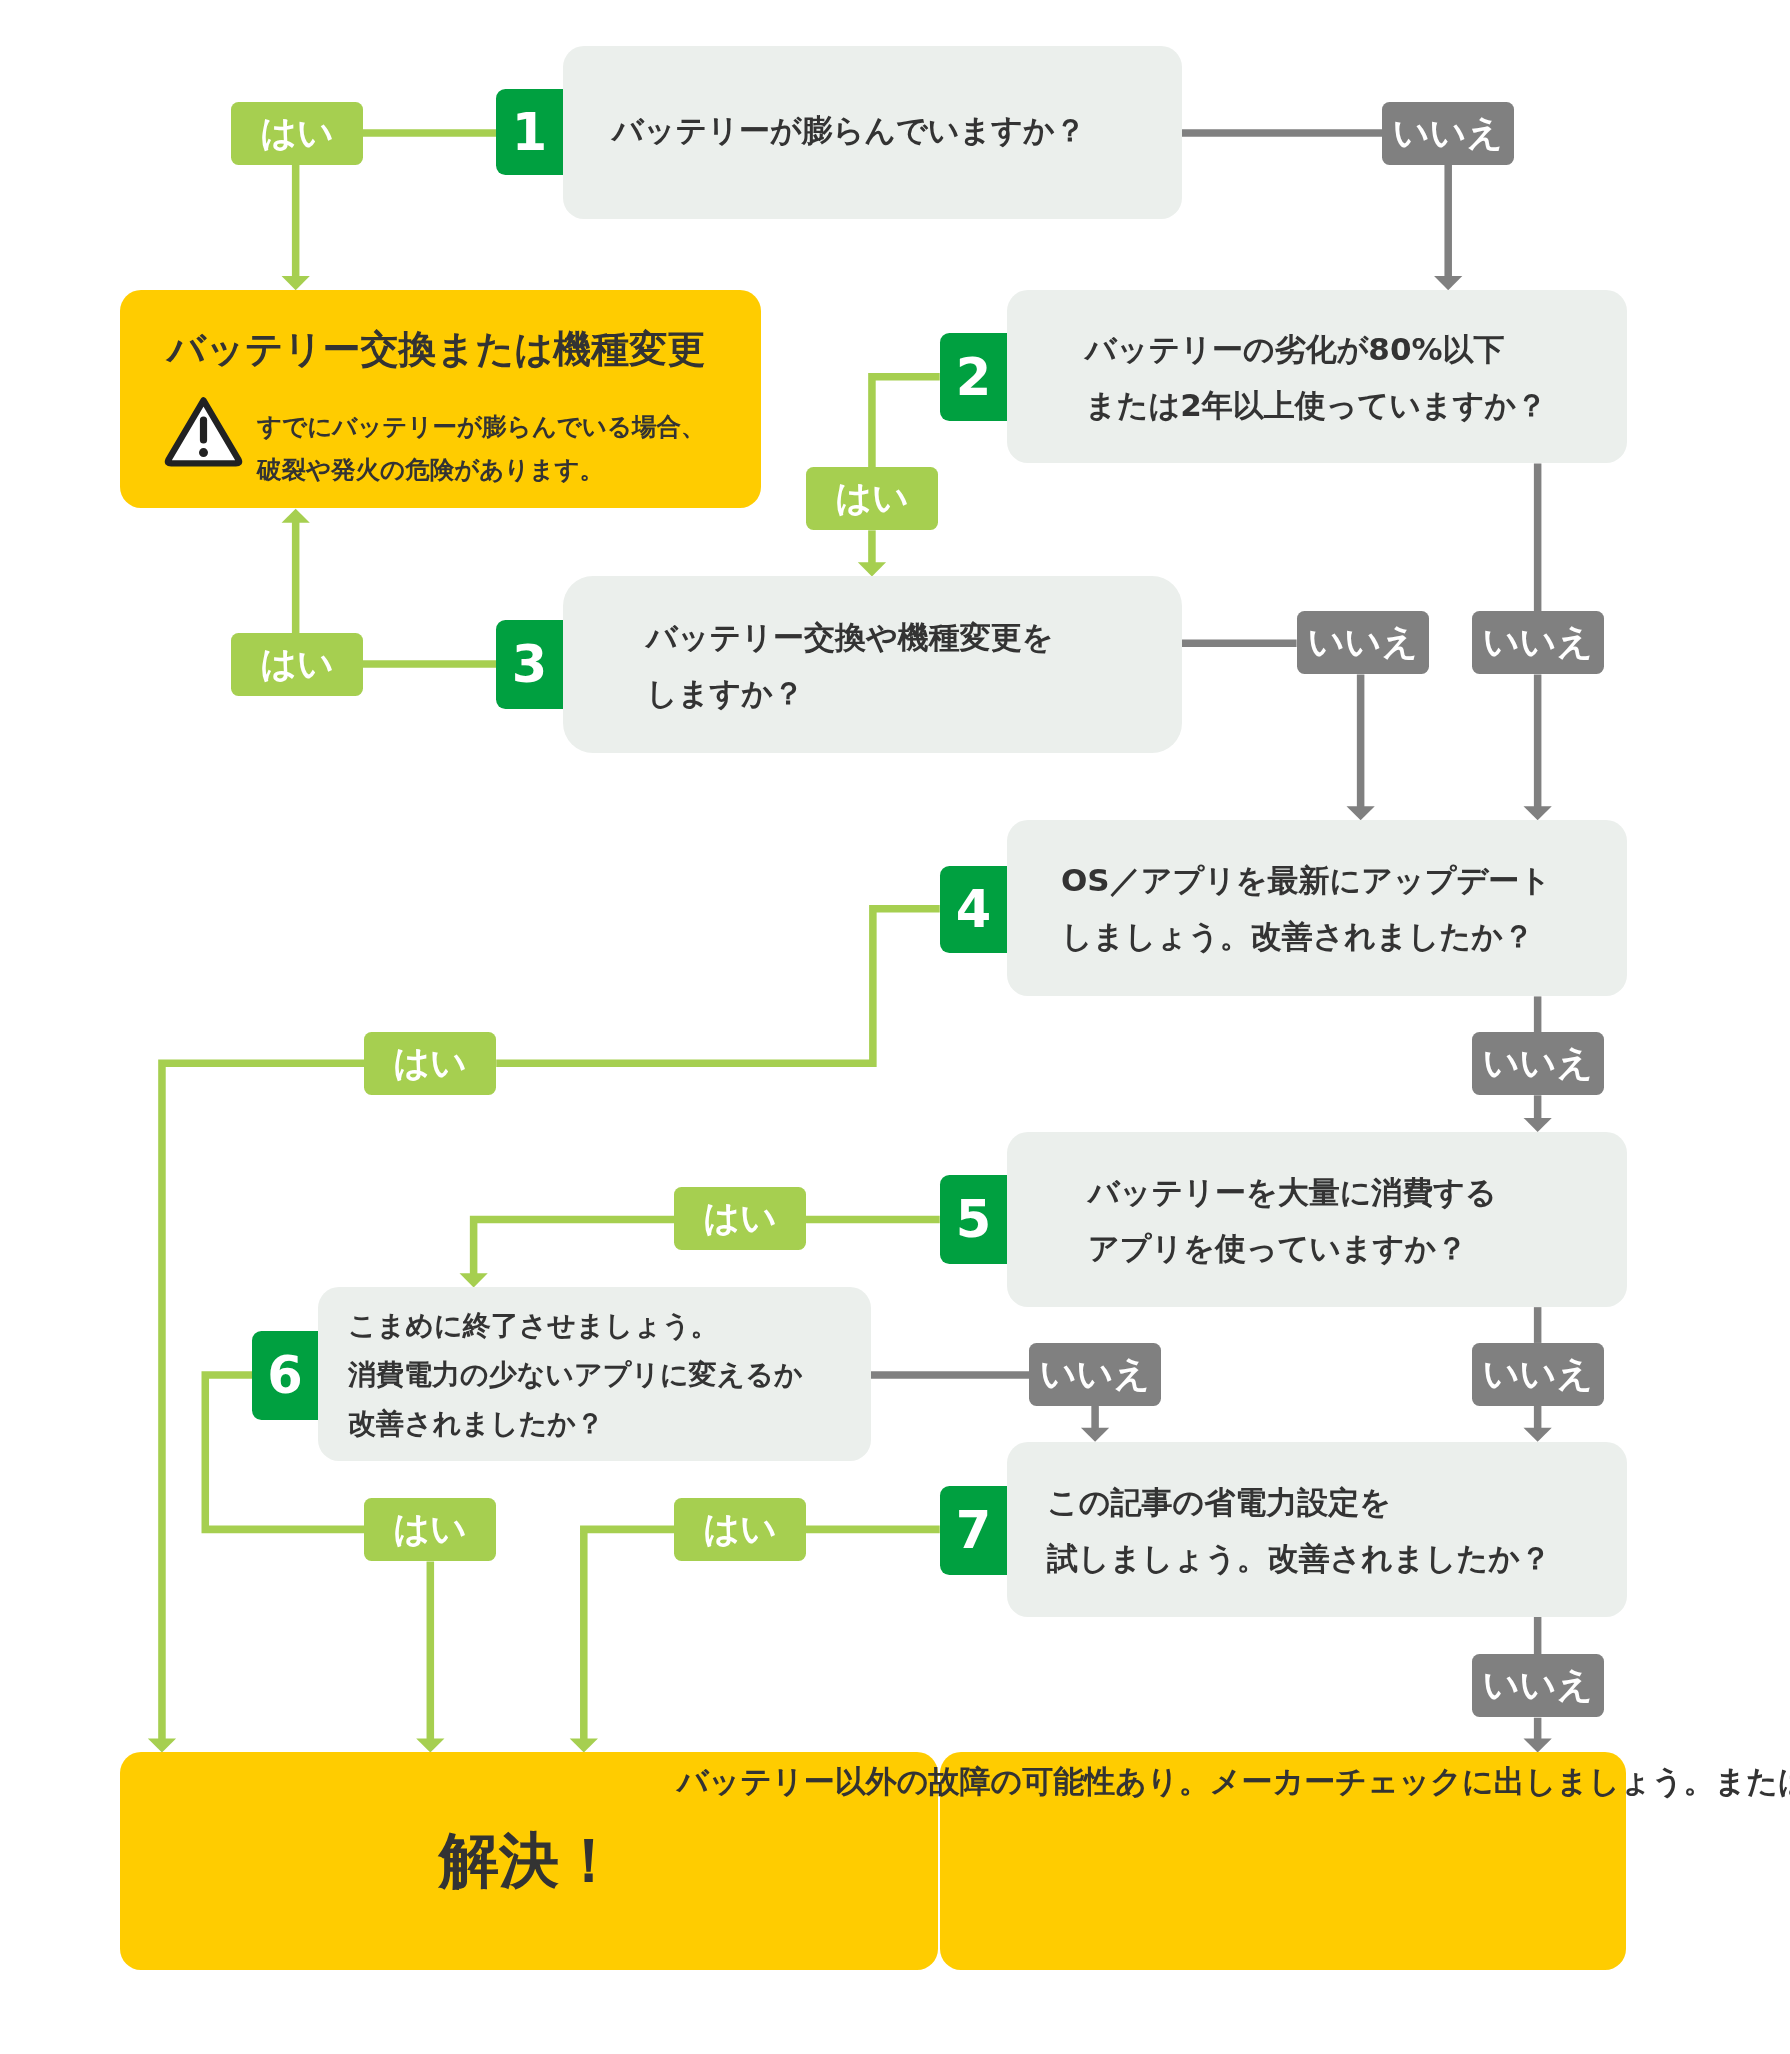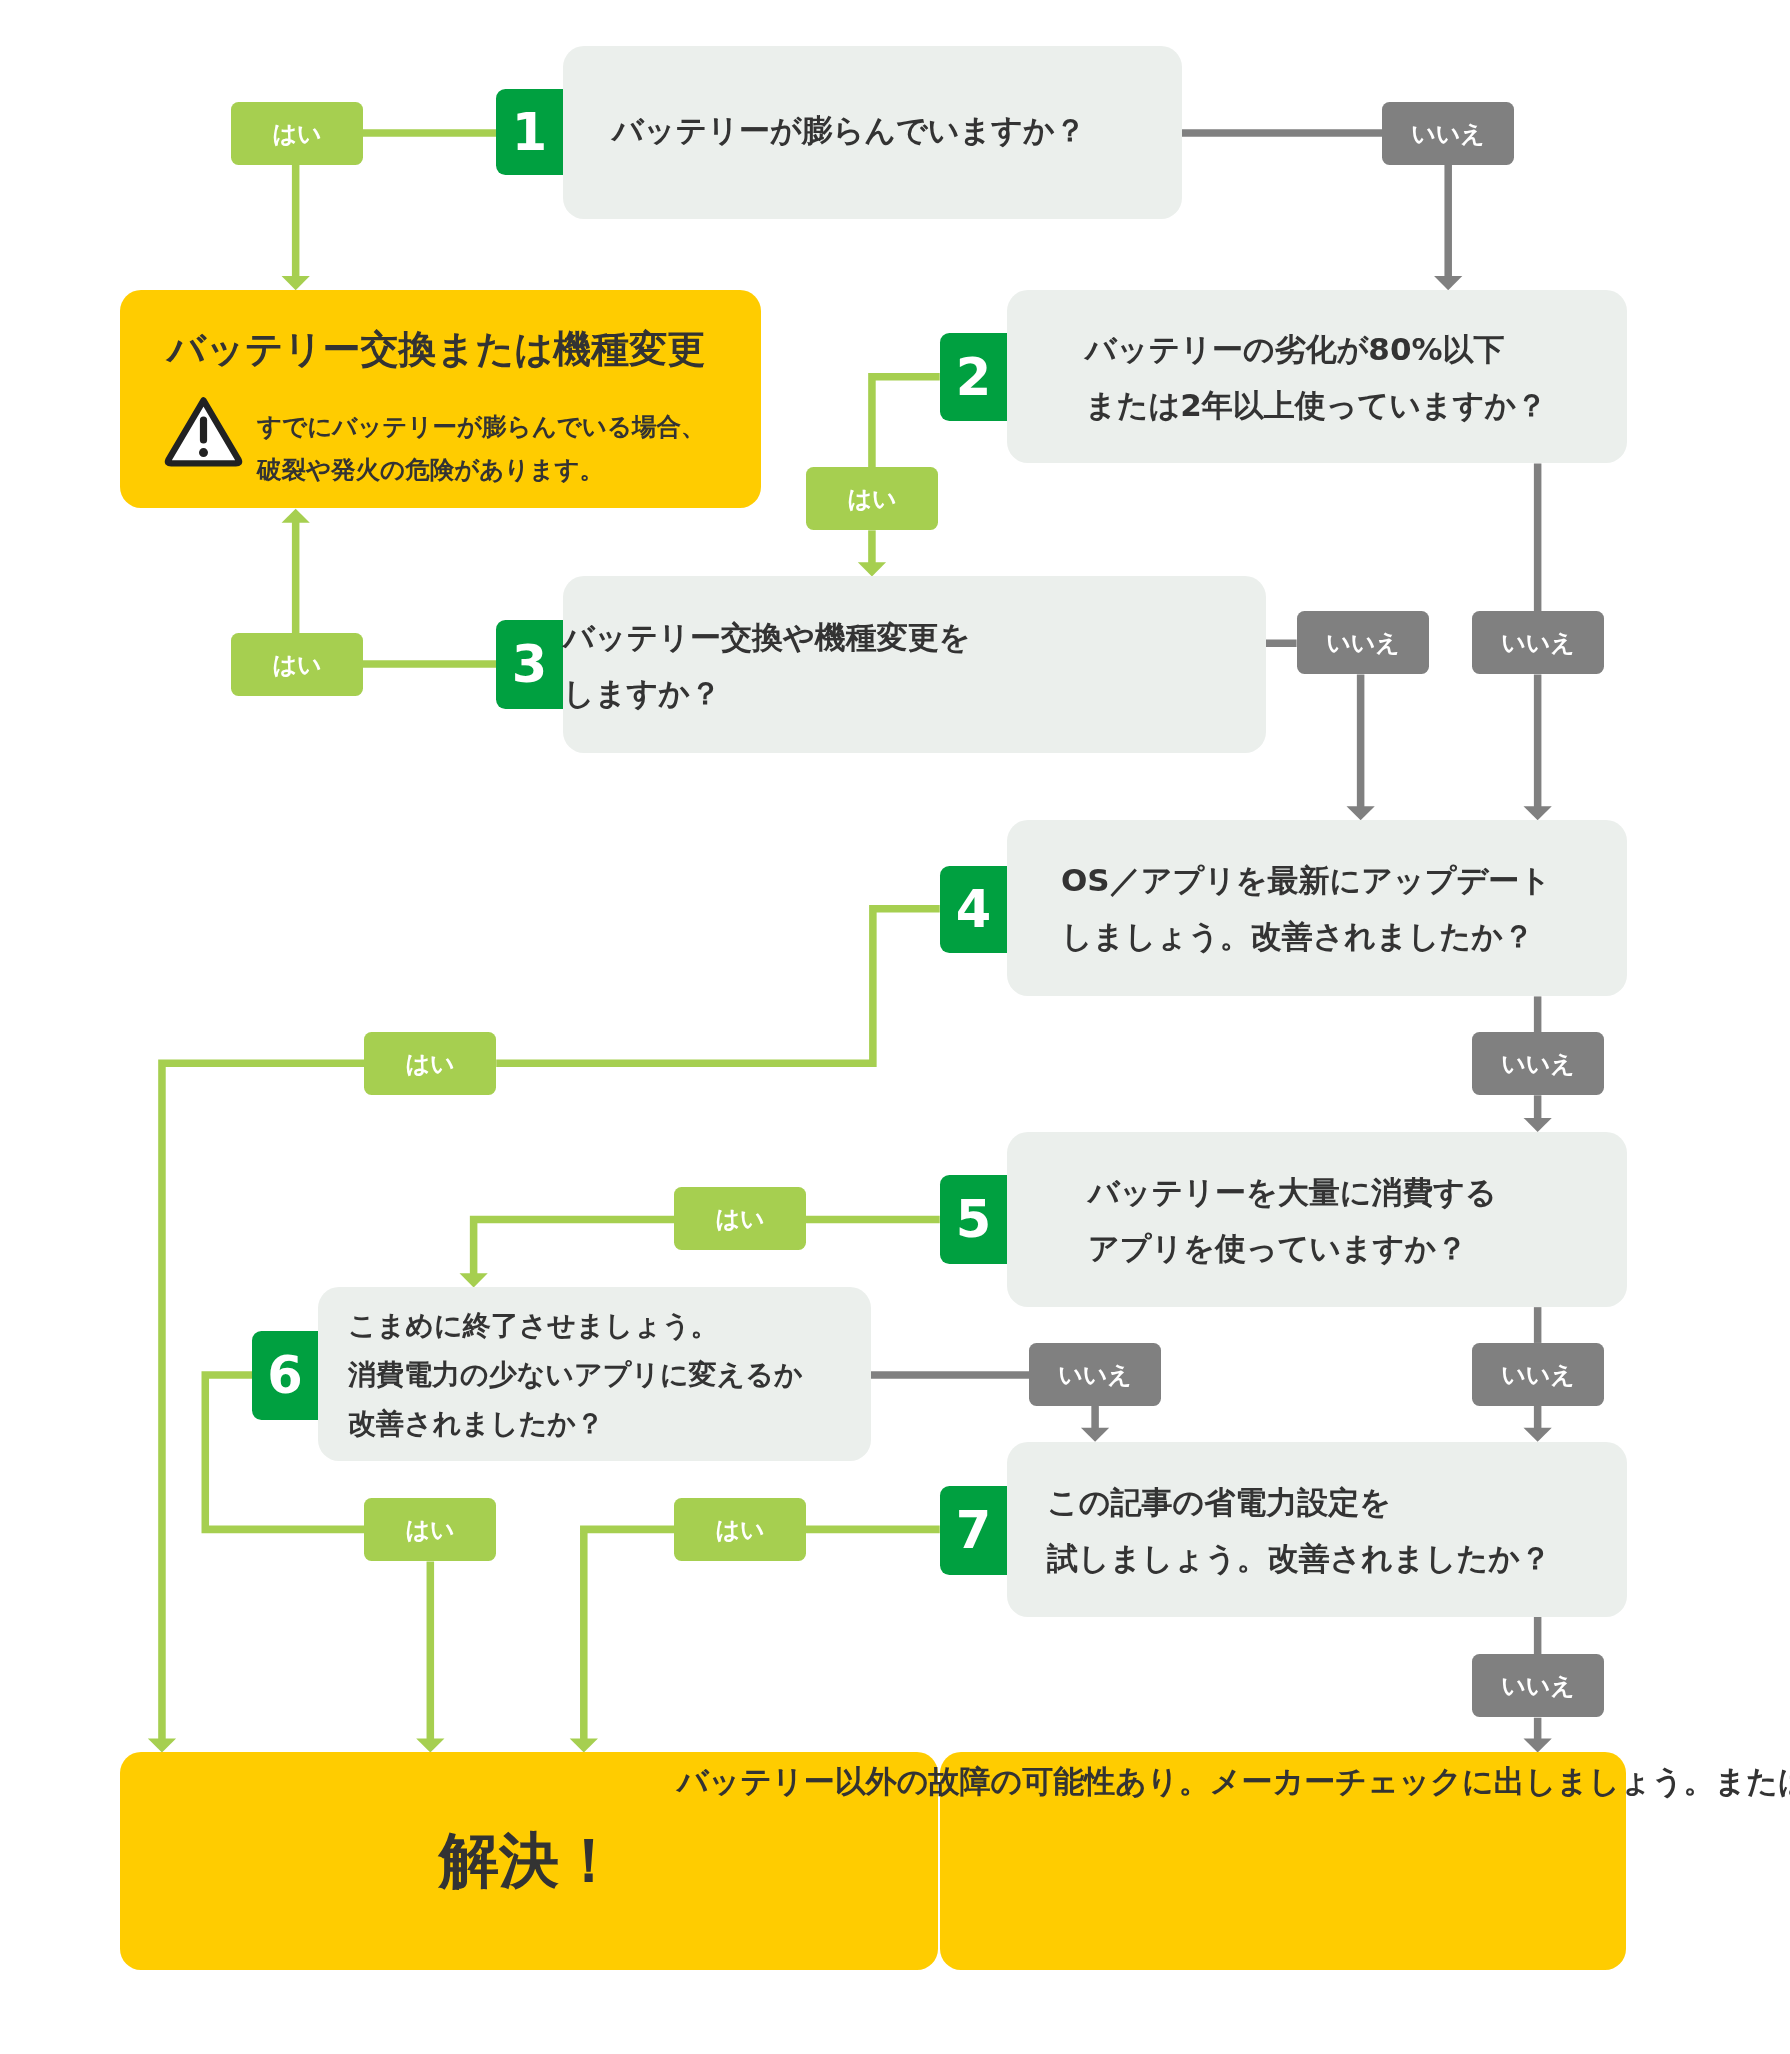--- a/index.html
+++ b/index.html
@@ -6,21 +6,21 @@
   body { width:1790px; height:2055px; position:relative; overflow:hidden;
          font-family:"DejaVu Sans", sans-serif; color:#333333; }
   #connectors { position:absolute; left:0; top:0; width:1790px; height:2055px; }
   .box { position:absolute; background:#ebefec; border-radius:21px; box-sizing:border-box;
          display:flex; flex-direction:column; justify-content:center;
          font-size:31px; font-weight:bold; line-height:56px; color:#333333; }
   .box .line { white-space:nowrap; display:block; }
   .badge { position:absolute; background:#00a040; color:#ffffff; font-weight:bold;
            font-size:51px; display:flex; align-items:center; justify-content:center;
            border-radius:9.4px 0 0 9.4px; }
-  .lbl { position:absolute; border-radius:7.5px; color:#ffffff; font-weight:bold; font-size:24px;
+  .lbl { position:absolute; border-radius:7.5px; color:#ffffff; font-weight:bold; font-size:36px;
          display:flex; align-items:center; justify-content:center; height:63px; width:132px; }
   .yes { background:#a6cf50; }
   .no  { background:#808080; }
   .ybox { position:absolute; background:#ffcc00; border-radius:21px; box-sizing:border-box; }
   .inline-badge { display:inline-flex; align-items:center; justify-content:center;
                   background:#00a040; color:#fff; border-radius:7.5px; width:53px; height:49px;
                   margin:0 9.4px; vertical-align:middle; font-size:32px; }
 </style>
 </head>
 <body>
@@ -88,21 +88,21 @@
   <span class="line">バッテリーが膨らんでいますか？</span>
 </div>
 
 <div class="badge" style="left:940px;top:333px;width:67px;height:88px;">2</div>
 <div class="box" style="left:1007px;top:290px;width:620px;height:173px;padding-left:78px;">
   <span class="line">バッテリーの劣化が80%以下</span>
   <span class="line">または2年以上使っていますか？</span>
 </div>
 
 <div class="badge" style="left:496px;top:620px;width:67px;height:89px;">3</div>
-<div class="box" style="left:563px;top:576px;width:703px;height:177px;">
+<div class="box" style="left:563px;top:576px;width:619px;height:177px;padding-left:83px;border-radius:30px;">
   <span class="line">バッテリー交換や機種変更を</span>
   <span class="line">しますか？</span>
 </div>
 
 <div class="badge" style="left:940px;top:866px;width:67px;height:87px;">4</div>
 <div class="box" style="left:1007px;top:820px;width:620px;height:176px;padding-left:54px;">
   <span class="line">OS／アプリを最新にアップデート</span>
   <span class="line">しましょう。改善されましたか？</span>
 </div>
 

